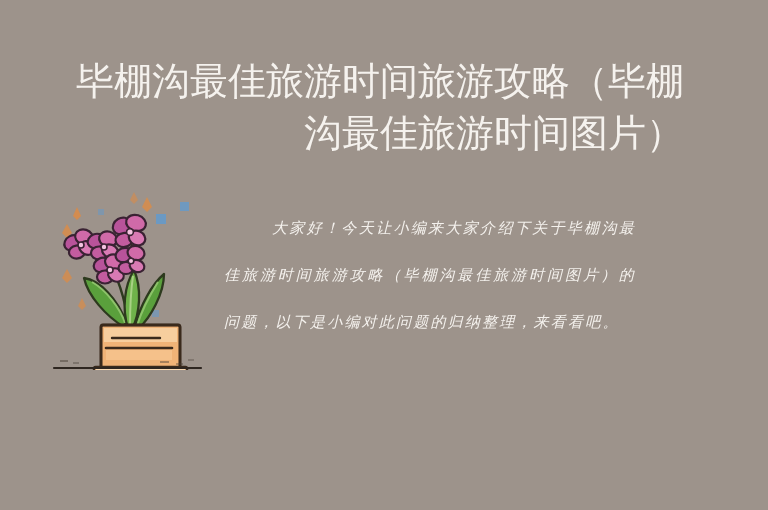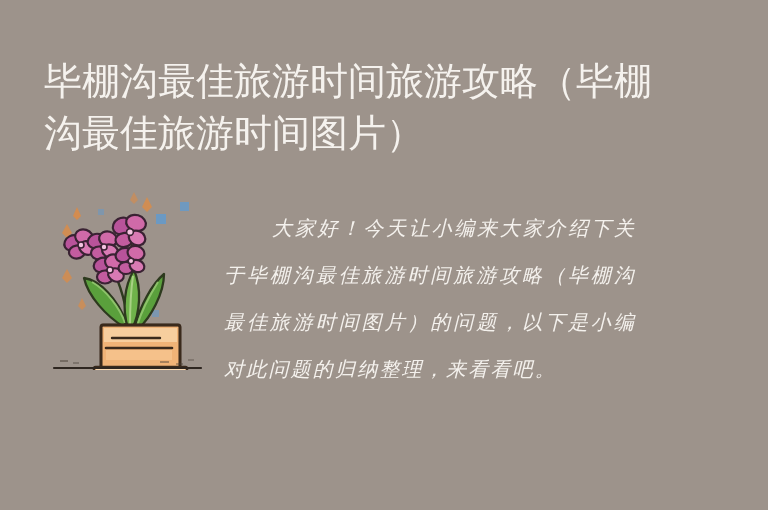--- a/index.html
+++ b/index.html
@@ -27,20 +27,21 @@
     left: 44px;
     top: 55px;
     width: 640px;
     color: #f5f2ee;
     font-family: "Liberation Sans", "DejaVu Sans", sans-serif;
     font-size: 38px;
     line-height: 52px;
     font-weight: 400;
     letter-spacing: 0px;
     white-space: pre-wrap;
+    text-align: right;
   }
 
   
   #illustration {
     position: absolute;
     left: 40px;
     top: 192px;
     width: 175px;
     height: 178px;
   }
@@ -51,21 +52,21 @@
   }
 
   
   #bodytext {
     position: absolute;
     left: 224px;
     top: 205px;
     width: 412px;
     color: #f4f1ed;
     font-family: "DejaVu Serif", "Liberation Serif", serif;
-    font-size: 20px;
+    font-size: 15px;
     line-height: 47px;
     letter-spacing: 2.2px;
     text-indent: 48px;
     text-align: justify;
     text-justify: inter-character;
     font-style: italic;
     font-weight: 400;
     white-space: normal;
   }
 </style>

